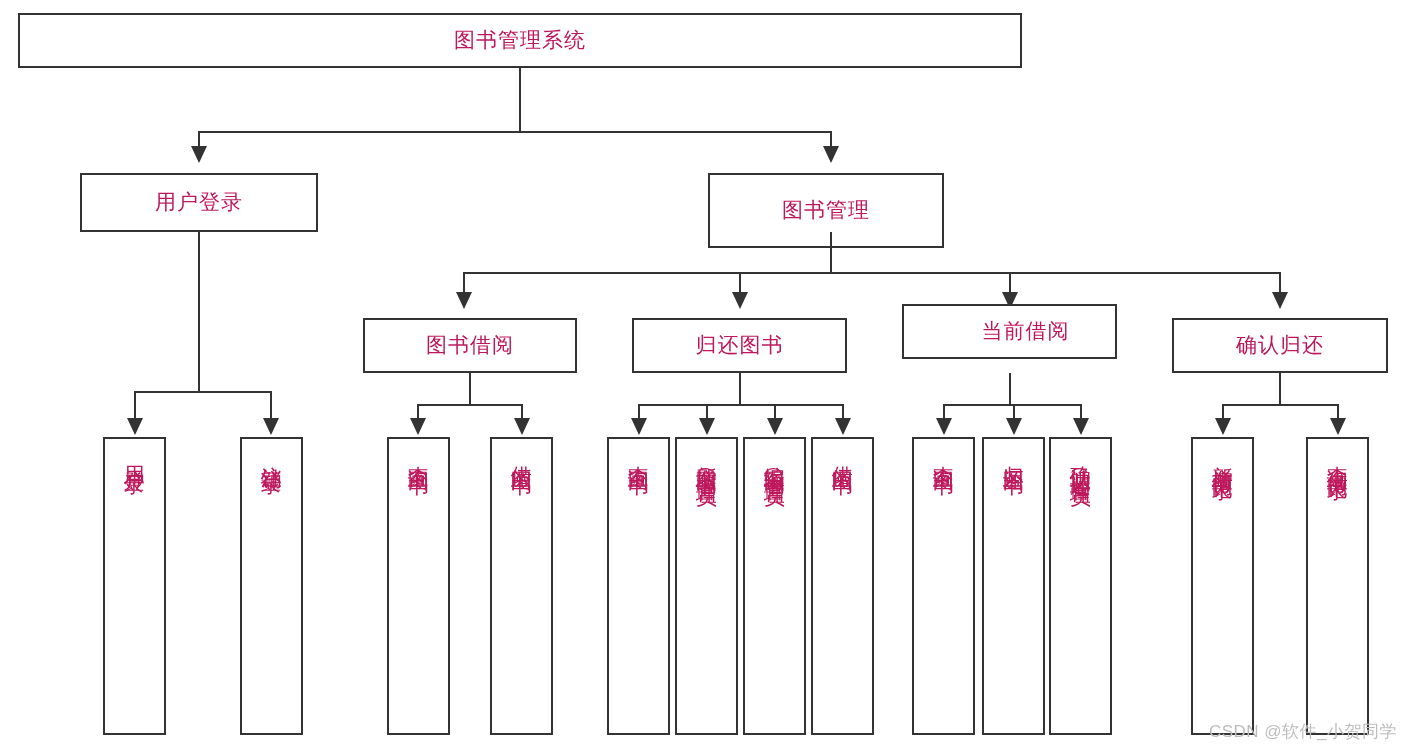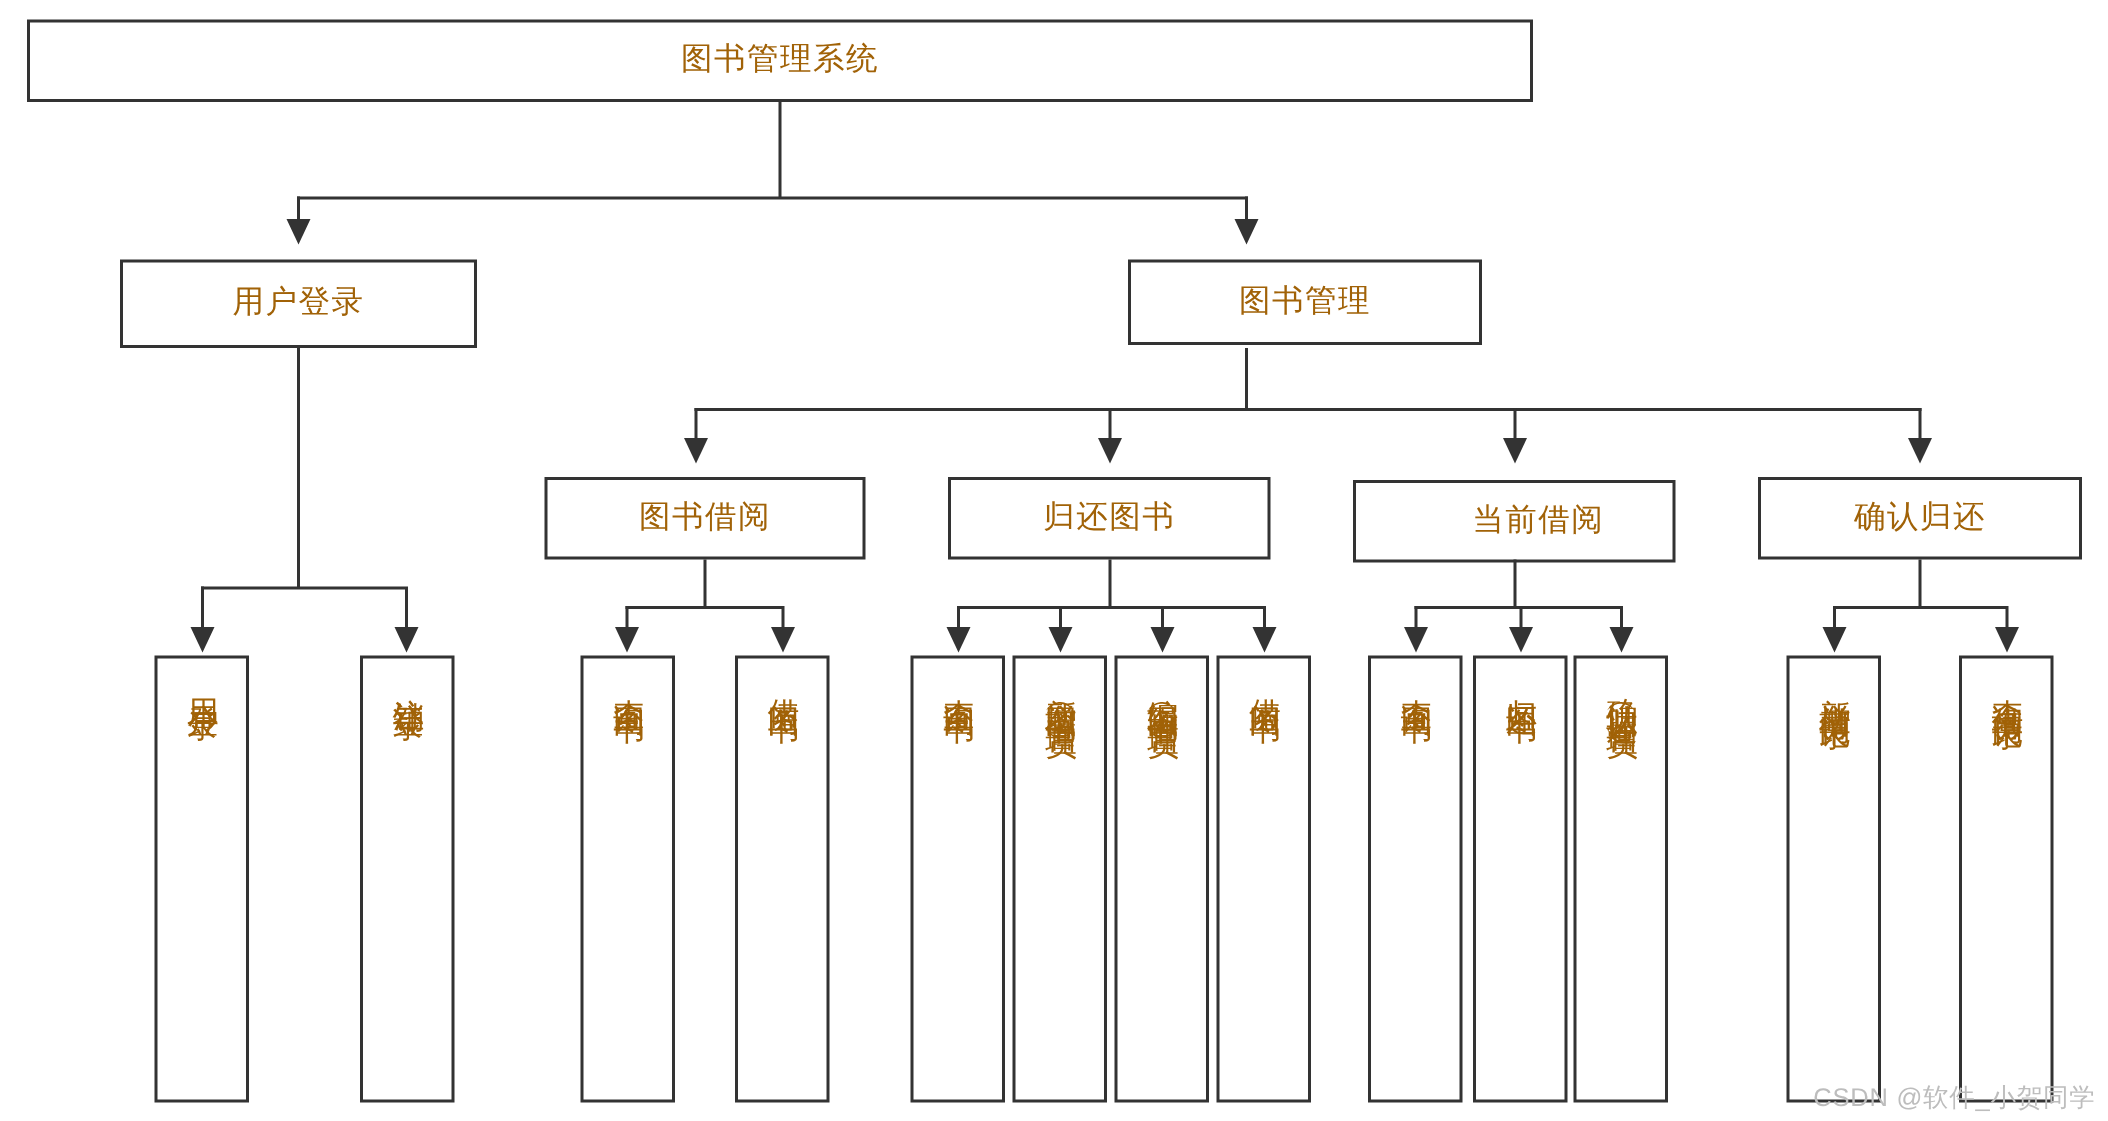--- a/index.html
+++ b/index.html
@@ -6,21 +6,21 @@
   body{
     width:1405px;height:747px;background:#ffffff;
     font-family:"Liberation Sans","DejaVu Sans",sans-serif;
     overflow:hidden;position:relative;
   }
   #canvas{position:absolute;left:0;top:0;width:1405px;height:747px;}
   .node{
     position:absolute;box-sizing:border-box;
     background:#ffffff;border:2px solid #333333;
     display:flex;align-items:center;justify-content:center;
-    color:#a16207;
+    color:#be185d;
   }
   .node .cap{
     font-size:21px;line-height:1.25;letter-spacing:1px;
     white-space:nowrap;text-align:center;
   }
   
   .node.vert .cap{
     writing-mode:vertical-rl;
     text-orientation:upright;
     white-space:normal;
@@ -57,21 +57,21 @@
   <div class="edge v" style="left:519px;top:68px;height:64px;"></div>
   <div class="edge h" style="left:198px;top:131px;width:634px;"></div>
   <div class="edge v" style="left:198px;top:131px;height:17px;"></div>
   <div class="arrow" style="left:191px;top:146px;"></div>
   <div class="edge v" style="left:830px;top:131px;height:17px;"></div>
   <div class="arrow" style="left:823px;top:146px;"></div>
 
   <div class="node" style="left:80px;top:173px;width:238px;height:59px;">
     <span class="cap">用户登录</span>
   </div>
-  <div class="node" style="left:752px;top:173px;width:236px;height:57px;">
+  <div class="node" style="left:708px;top:173px;width:236px;height:75px;">
     <span class="cap">图书管理</span>
   </div>
 
   <div class="edge v" style="left:198px;top:232px;height:160px;"></div>
   <div class="edge h" style="left:134px;top:391px;width:136px;"></div>
   <div class="edge v" style="left:134px;top:391px;height:29px;"></div>
   <div class="arrow" style="left:127px;top:418px;"></div>
   <div class="edge v" style="left:270px;top:391px;height:29px;"></div>
   <div class="arrow" style="left:263px;top:418px;"></div>
 
@@ -85,21 +85,21 @@
   <div class="arrow" style="left:1002px;top:292px;"></div>
   <div class="edge v" style="left:1279px;top:272px;height:22px;"></div>
   <div class="arrow" style="left:1272px;top:292px;"></div>
 
   <div class="node" style="left:363px;top:318px;width:214px;height:55px;">
     <span class="cap">图书借阅</span>
   </div>
   <div class="node" style="left:632px;top:318px;width:215px;height:55px;">
     <span class="cap">归还图书</span>
   </div>
-  <div class="node" style="left:902px;top:320px;width:215px;height:55px;padding-left:32px;">
+  <div class="node" style="left:902px;top:304px;width:215px;height:55px;padding-left:32px;">
     <span class="cap">当前借阅</span>
   </div>
   <div class="node" style="left:1172px;top:318px;width:216px;height:55px;">
     <span class="cap">确认归还</span>
   </div>
 
   <div class="edge v" style="left:469px;top:373px;height:32px;"></div>
   <div class="edge h" style="left:417px;top:404px;width:105px;"></div>
   <div class="edge v" style="left:417px;top:404px;height:16px;"></div>
   <div class="arrow" style="left:410px;top:418px;"></div>

